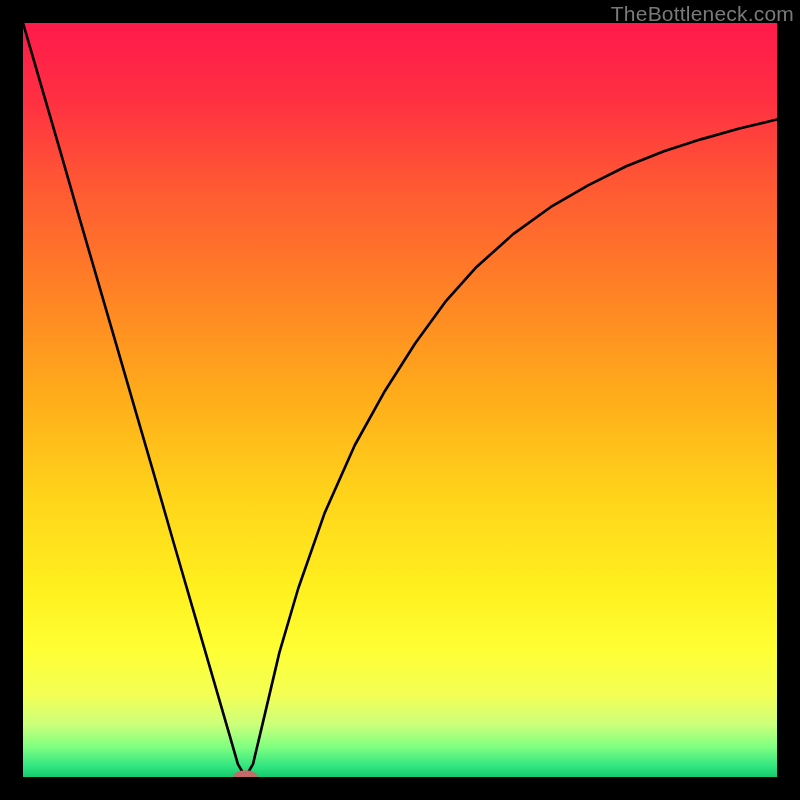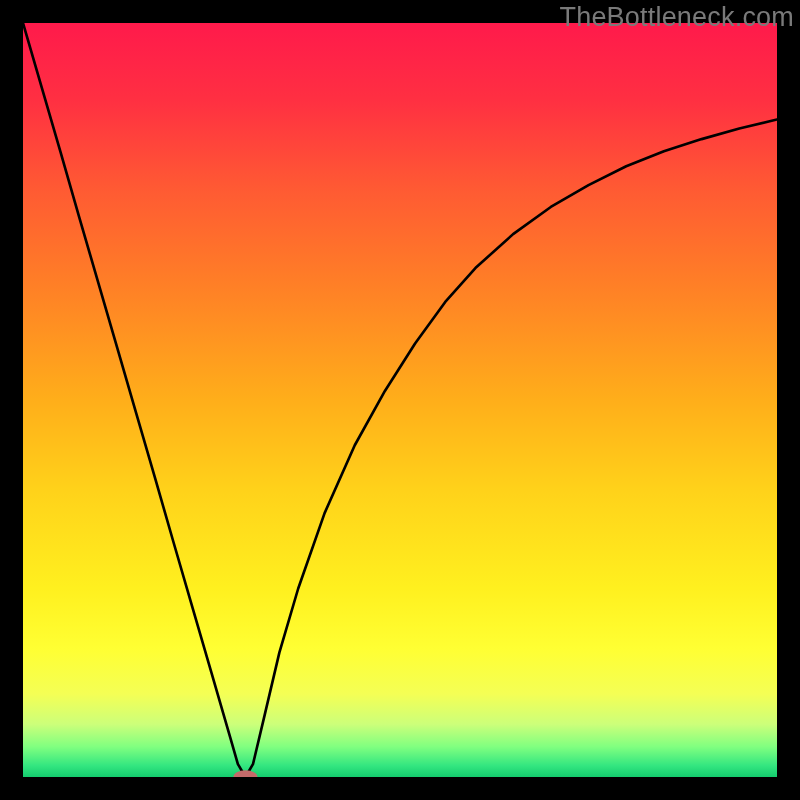--- a/index.html
+++ b/index.html
@@ -24,21 +24,21 @@
     left: 0;
     top: 0;
     width: 754px;
     height: 754px;
   }
   .watermark {
     position: absolute;
     top: 2px;
     right: 6px;
     color: #7a7a7a;
-    font-size: 27px;
+    font-size: 21px;
     font-weight: 500;
     letter-spacing: 0.2px;
     user-select: none;
   }
   svg { display: block; }
 </style>
 </head>
 <body>
 
 <div class="frame">

